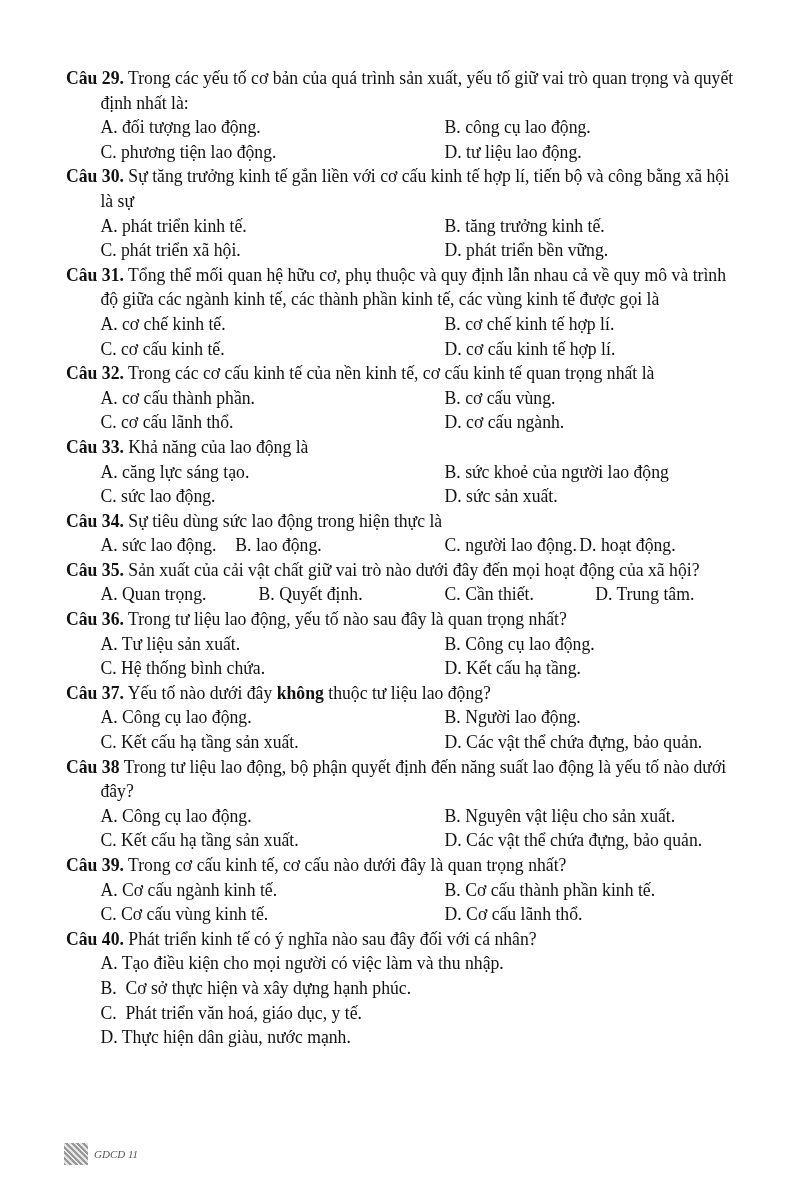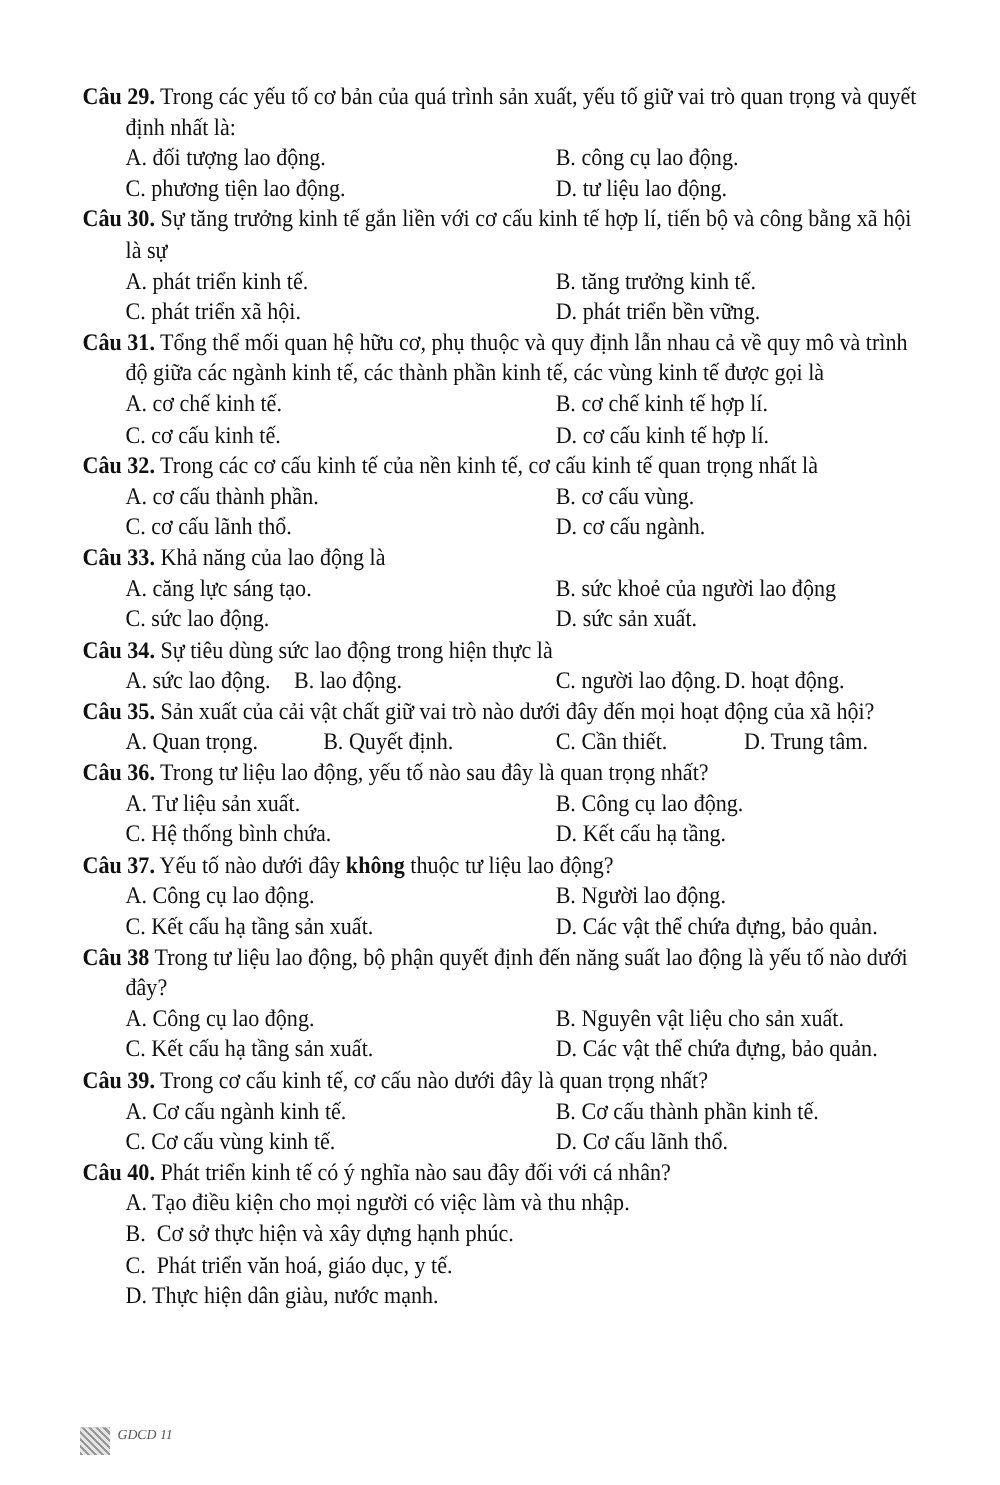--- a/index.html
+++ b/index.html
@@ -20,21 +20,21 @@
     .q-label { font-weight: bold; }
     .kw { font-weight: bold; }
     .opts2 { display: grid; grid-template-columns: 370px 1fr; padding-left: 37px; }
     .opts4 { display: grid; padding-left: 37px; }
     .opts4.q34 { grid-template-columns: 145px 225px 145px 1fr; }
     .opts4.q35 { grid-template-columns: 170px 200px 162px 1fr; }
     .opts1 { padding-left: 37px; }
     .opt { white-space: nowrap; }
     .footer {
       position: absolute; left: 64px; top: 1142px; height: 24px;
-      display: flex; gap: 6px;
+      display: flex; align-items: center; gap: 6px;
     }
     .qr-icon {
       width: 24px; height: 22px;
       background:
         repeating-linear-gradient(45deg, #777 0 2px, #ddd 2px 4px),
         #999;
       opacity: 0.75;
     }
     .footer-text {
       font-family: "Liberation Serif", serif; font-style: italic;

